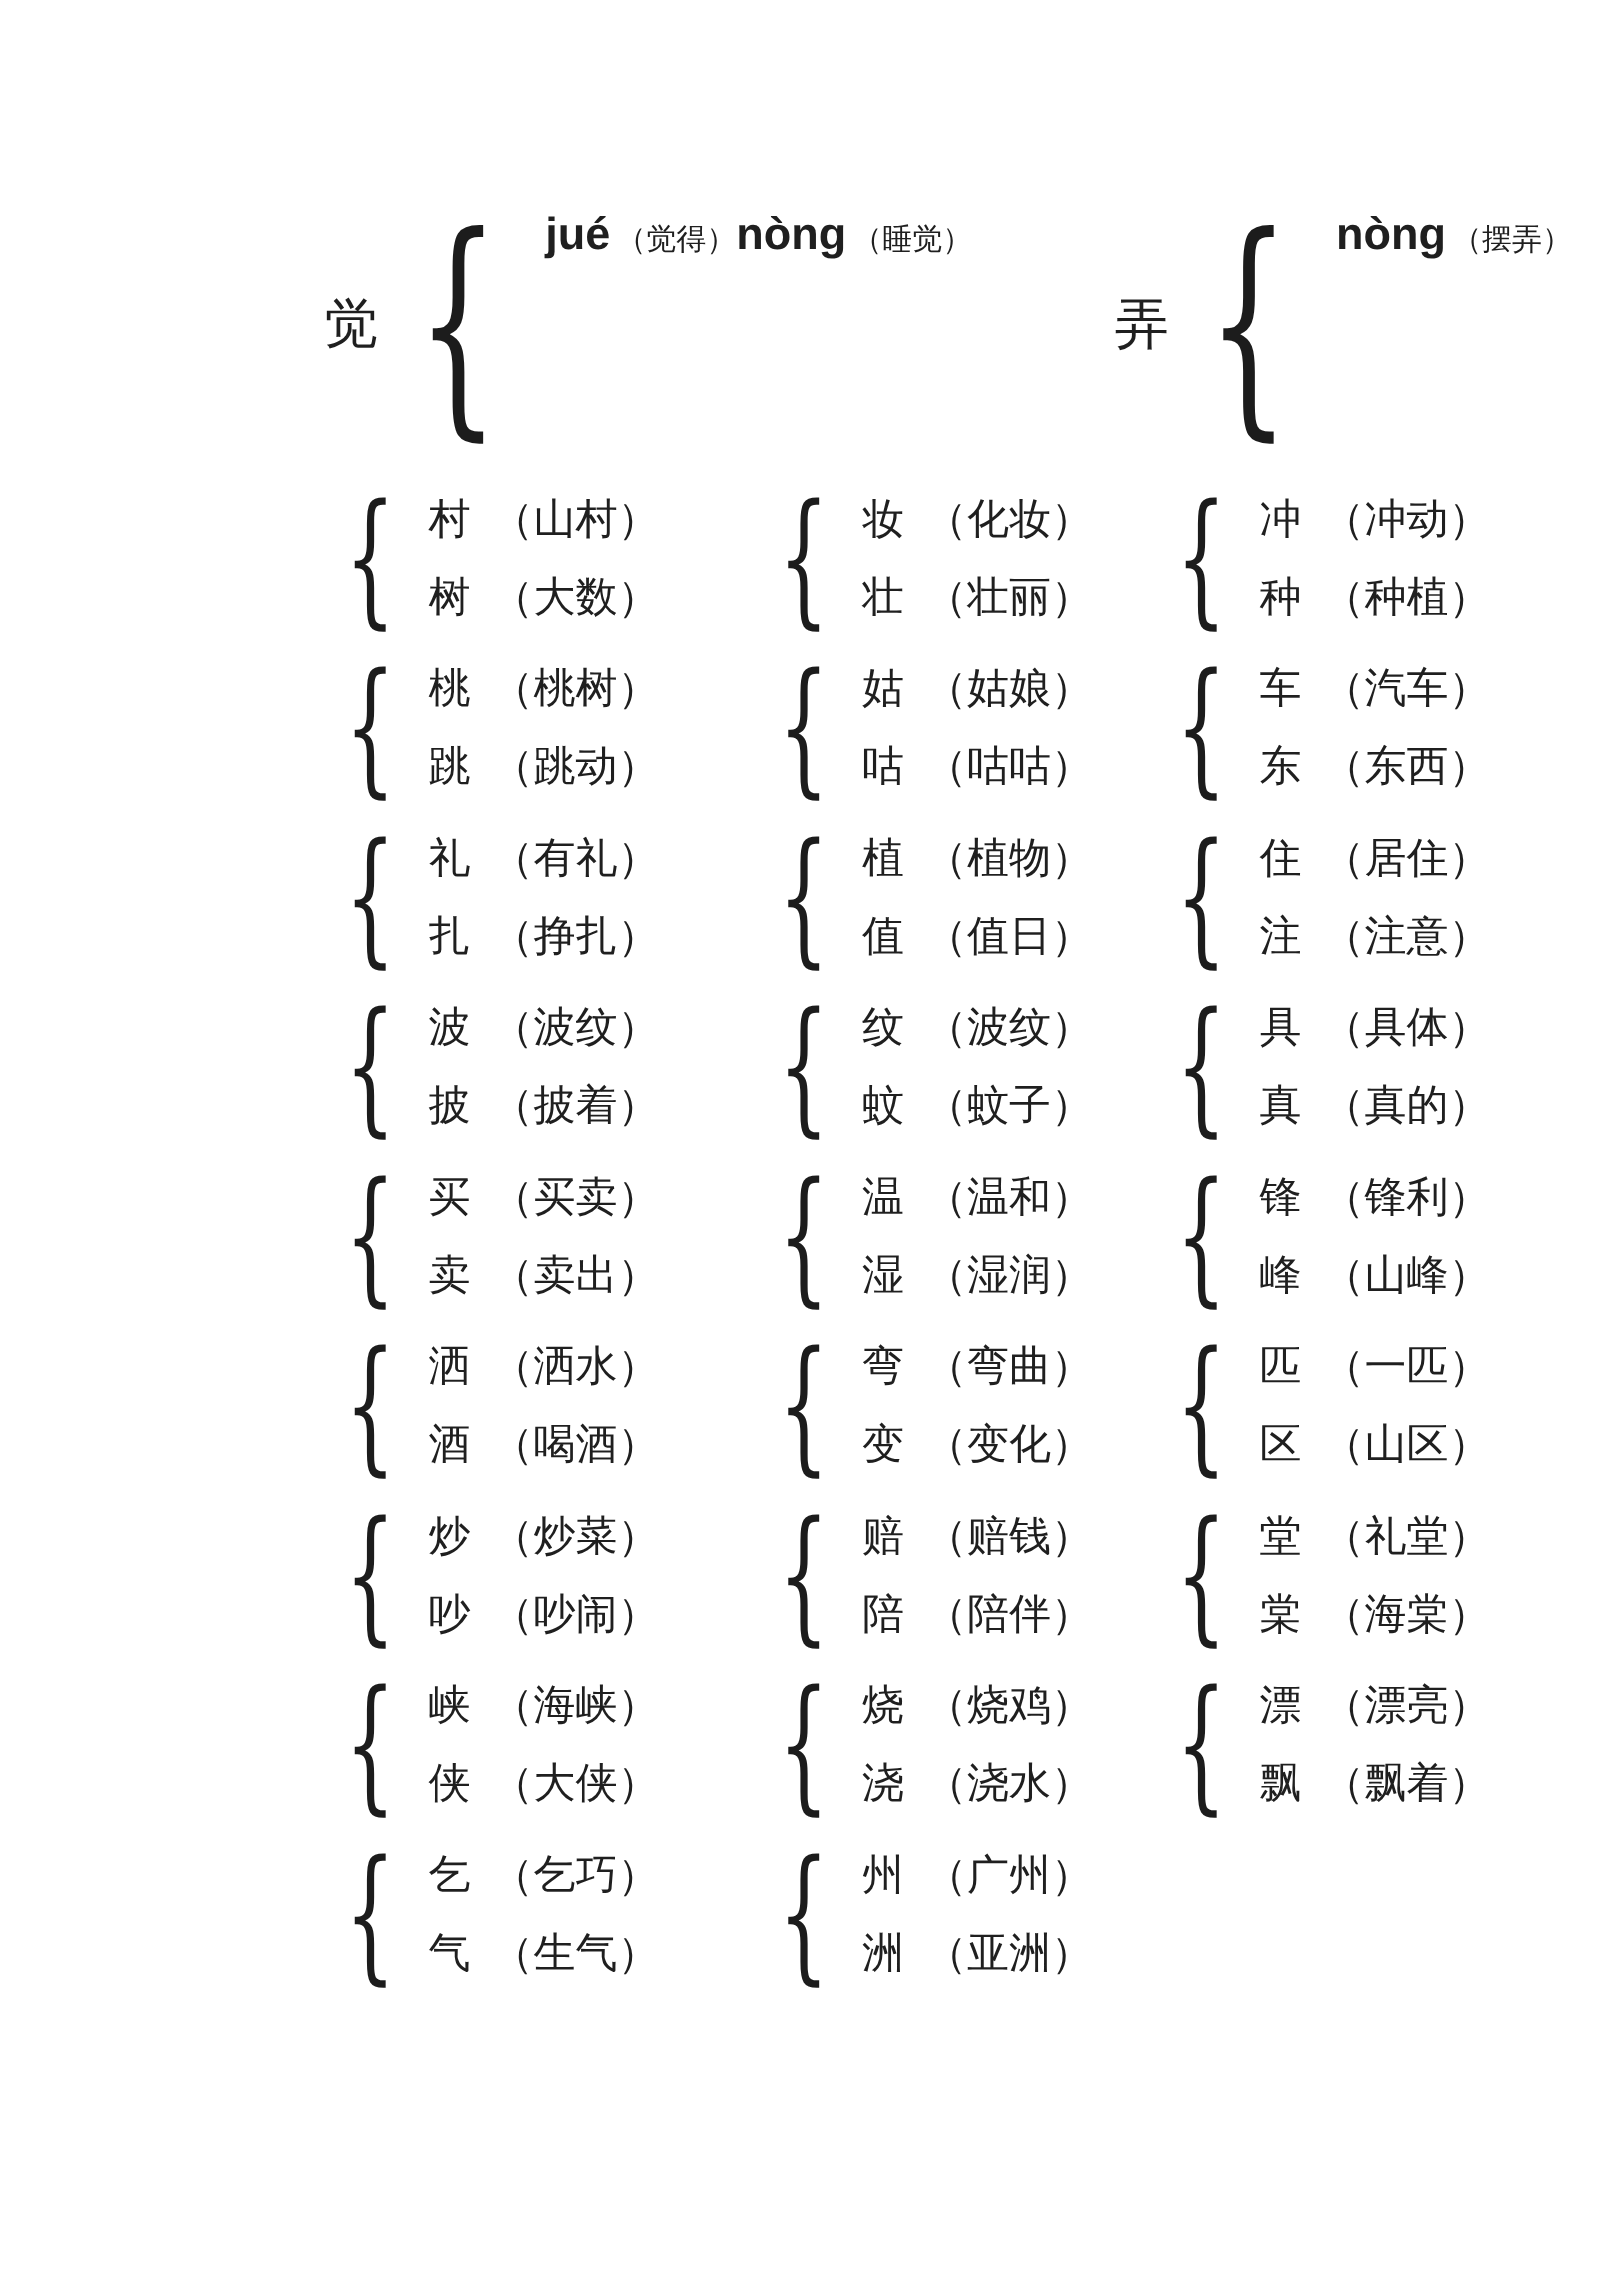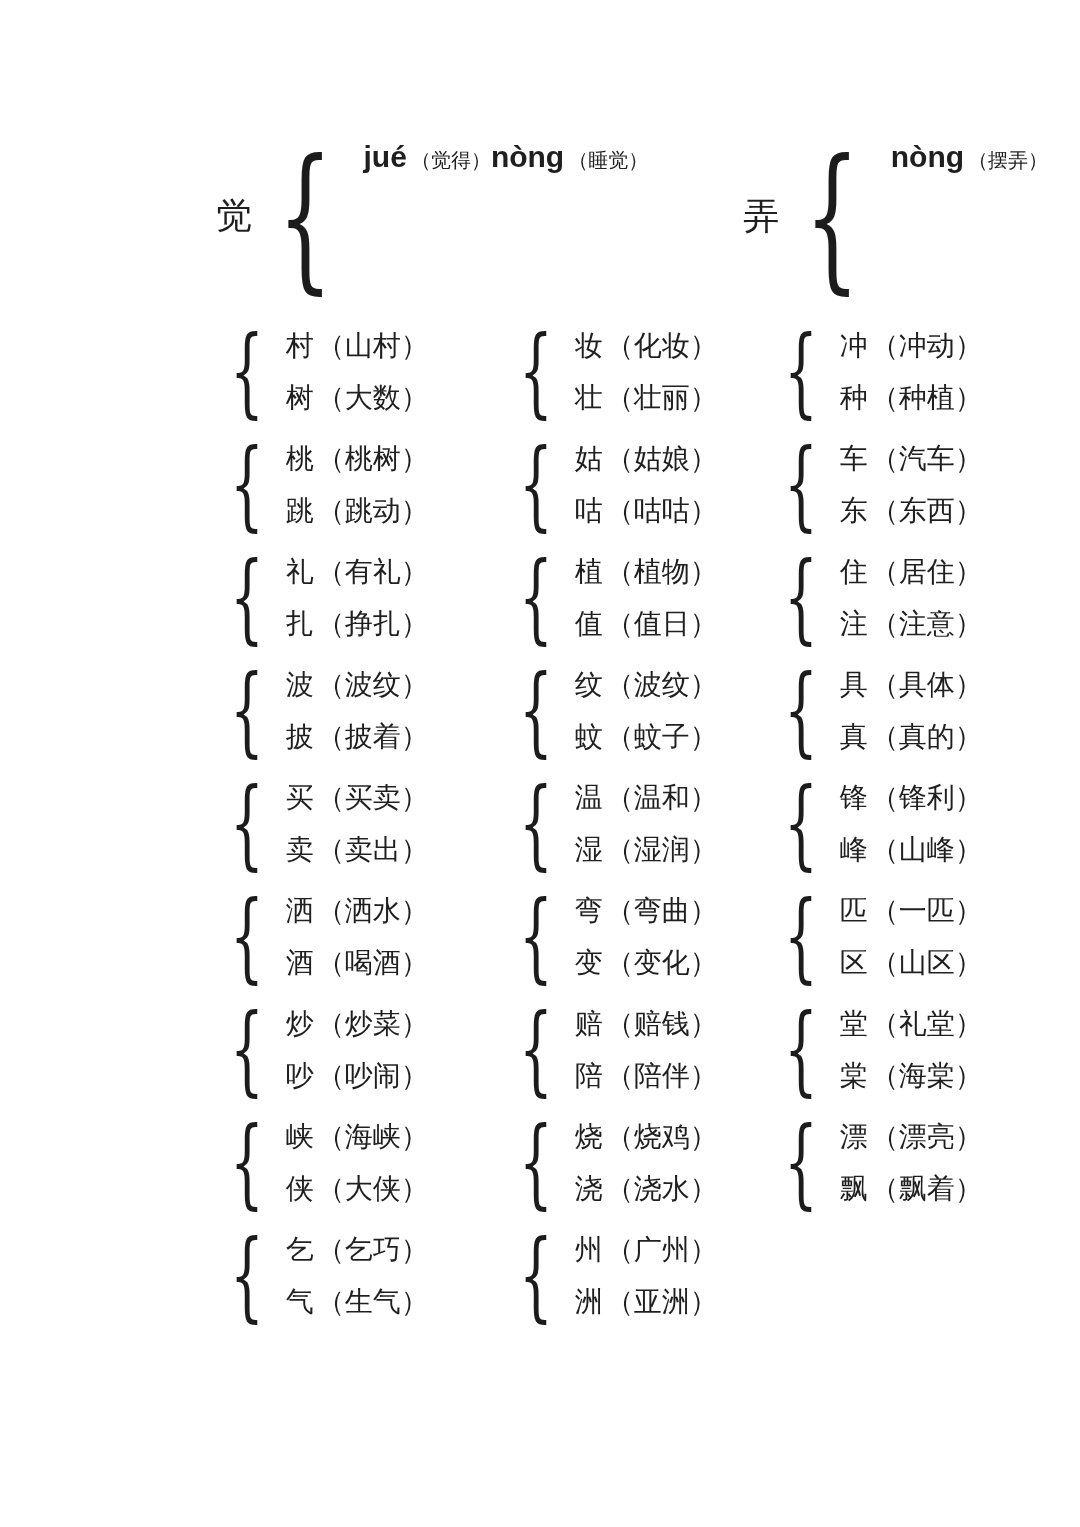--- a/index.html
+++ b/index.html
@@ -98,21 +98,21 @@
     justify-content: space-between;
     height: 90px;
     margin-left: 6px;
   }
   .pair-entry {
     display: flex;
     align-items: baseline;
     white-space: nowrap;
     font-size: 28px;
   }
-  .pair-entry .word { margin-left: 3px; text-align: center; }
+  .pair-entry .word { margin-left: 14px; text-align: center; }
 </style>
 </head>
 <body style="background: rgb(255, 255, 255); color: rgb(31, 31, 31);">
 
 <div class="page">
 
   <section class="poly-section">
       <div class="poly-group">
     <span class="base-char">觉</span>
     <span class="brace big">{</span>

